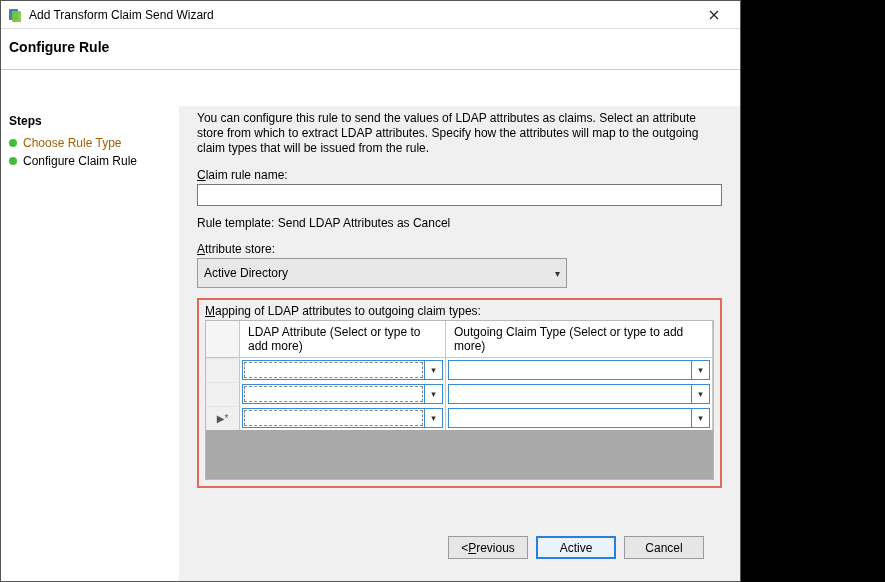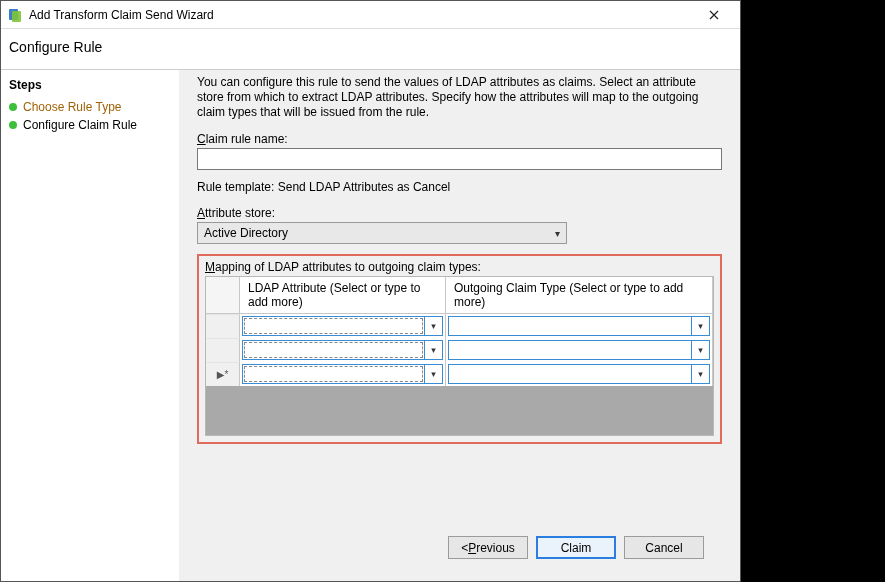--- a/index.html
+++ b/index.html
@@ -36,28 +36,29 @@
   .title-text { flex: 0 0 auto; font-size: 12px; }
   .titlebar .spacer { flex: 1; }
   .close-btn {
     width: 40px; height: 28px;
     display:flex;align-items:center;justify-content:center;
     font-size: 14px;
     cursor: default;
   }
   .header {
     padding: 10px 12px 14px 8px;
-    font-weight: normal;
+    font-weight: bold;
     font-size: 14px;
     border-bottom: 1px solid #ccc;
   }
   .body {
     flex: 1;
     display: flex;
     min-height: 0;
+    margin-top: 36px;
   }
   .sidebar {
     width: 178px;
     padding: 8px 8px;
     background: #fff;
   }
   .sidebar-title {
     font-weight: bold;
     margin-bottom: 6px;
   }
@@ -92,21 +93,21 @@
     background: #fff;
     padding: 2px 4px;
     font-family: inherit;
     font-size: 12px;
   }
   .rule-template { margin: 10px 0 12px 0; }
   .select-wrap {
     display: inline-flex;
     align-items:center;
     width: 370px;
-    height: 22px;
+    height: 30px;
     border: 1px solid #999;
     background: #e8e8e8;
     padding: 0 6px;
     justify-content: space-between;
   }
   .chev { font-size: 10px; color:#333; }
   .highlight-box {
     border: 2px solid #e26a5c;
     padding: 4px 6px 6px 6px;
     margin-top: 10px;
@@ -322,19 +323,19 @@
         </div>
       </div>
       </div>
 
       <div class="footer">
         <button class="btn">
           <span>&lt; </span>
             <span class="ul">P</span>
             <span>revious</span>
         </button>
-        <button class="btn default">Claim</button>
+        <button class="btn default">Active</button>
         <button class="btn">Cancel</button>
       </div>
 
     </div>
   </div>
 </div>
 
 </body></html>

